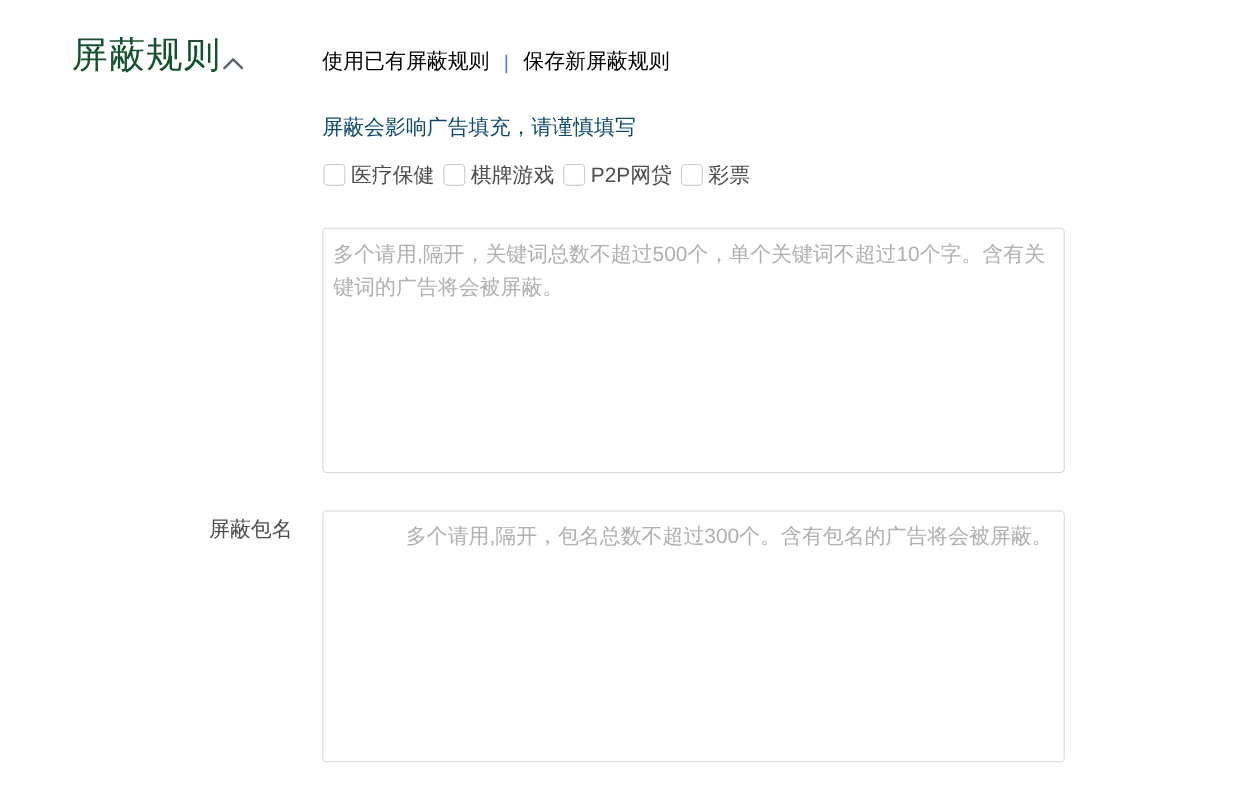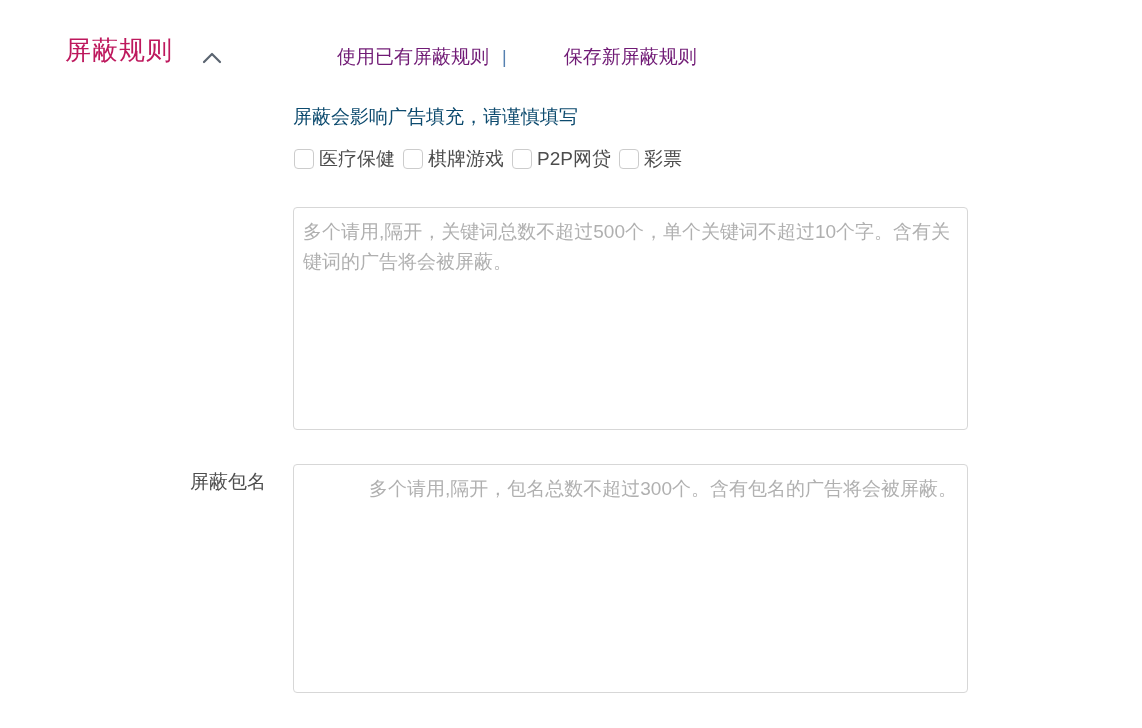--- a/index.html
+++ b/index.html
@@ -6,33 +6,33 @@
   html, body { background: #ffffff; }
   body {
     width: 1142px; height: 728px;
     font-family: "Liberation Sans", "DejaVu Sans", sans-serif;
     overflow: hidden; position: relative;
   }
   .page { position: relative; width: 1142px; height: 728px; background: #fff; }
 
   .section-title {
     position: absolute; left: 65px; top: 34px;
-    font-size: 26px; font-weight: 400; color: #be185d;
+    font-size: 33px; font-weight: 400; color: #14532d;
     letter-spacing: 1px; line-height: 32px; white-space: nowrap;
   }
   .collapse-caret {
     position: absolute; left: 202px; top: 52px;
     width: 20px; height: 12px; cursor: pointer; display: block;
   }
   .header-links {
     position: absolute; left: 293px; top: 44px;
     display: flex; align-items: center; gap: 13px;
     font-size: 19px; line-height: 26px; white-space: nowrap;
   }
-  .header-links a { color: #701a75; text-decoration: none; cursor: pointer; margin-left: 44px; }
+  .header-links a { color: #000000; text-decoration: none; cursor: pointer; }
   .link-sep { color: #5580b0; font-size: 18px; }
 
   .warning-text {
     position: absolute; left: 293px; top: 105px;
     font-size: 19px; line-height: 24px; color: #0c4a6e; white-space: nowrap;
   }
 
   .field-label {
     position: absolute; left: 0; width: 266px; text-align: right;
     font-size: 19px; color: #4d4d4d; line-height: 24px; white-space: nowrap;

